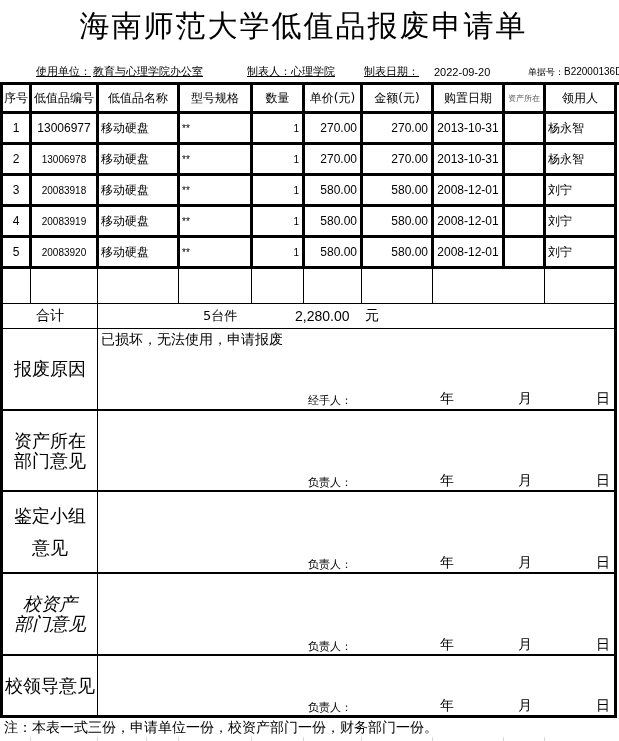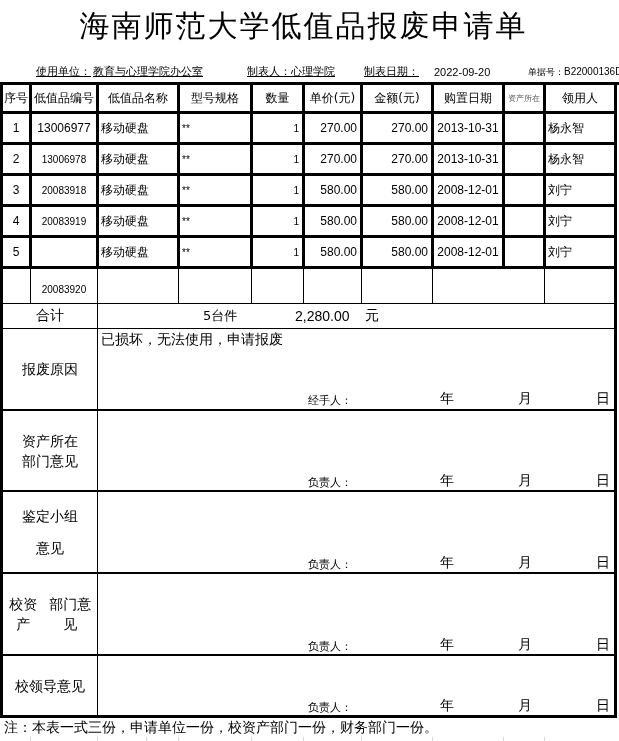--- a/index.html
+++ b/index.html
@@ -13,21 +13,21 @@
   .small { font-size:9px; }
   .line-h { background:#000; }
   .line-v { background:#000; }
   .cell { display:flex; align-items:center; font-size:12px; overflow:hidden; white-space:nowrap; }
   .c { justify-content:center; }
   .r { justify-content:flex-end; padding-right:3px; }
   .l { justify-content:flex-start; padding-left:2px; }
   .num { font-family:"Liberation Sans", sans-serif; font-size:12px; }
   .hdr { font-size:12px; }
   .tiny { font-size:8px; }
-  .label { font-size:14px; text-align:center; line-height:20px; display:flex; align-items:center; justify-content:center; }
+  .label { font-size:18px; text-align:center; line-height:20px; display:flex; align-items:center; justify-content:center; }
   .sig { font-size:11px; }
   .sigbig { font-size:14px; }
   .note { left:4px; top:716px; font-size:14px; line-height:22px; white-space:nowrap; }
   .grid { background:#d8d8d8; width:1px; }
 </style>
 </head>
 <body>
 
 <div class="abs title">海南师范大学低值品报废申请单</div>
 
@@ -134,21 +134,21 @@
 <div class="abs cell l" style="left:99px;top:207px;width:78px;height:28px;">移动硬盘</div>
 <div class="abs cell l num" style="left:180px;top:207px;width:70px;height:28px;font-size:10px;">**</div>
 <div class="abs cell r num" style="left:253px;top:207px;width:49px;height:28px;font-size:10px;">1</div>
 <div class="abs cell r num" style="left:305px;top:207px;width:55px;height:28px;">580.00</div>
 <div class="abs cell r num" style="left:363px;top:207px;width:68px;height:28px;">580.00</div>
 <div class="abs cell c num" style="left:434px;top:207px;width:68px;height:28px;">2008-12-01</div>
 <div class="abs cell c" style="left:505px;top:207px;width:38px;height:28px;"></div>
 <div class="abs cell l" style="left:546px;top:207px;width:68px;height:28px;">刘宁</div>
 
 <div class="abs cell c num" style="left:3px;top:238px;width:26px;height:28px;">5</div>
-<div class="abs cell c num" style="left:32px;top:238px;width:64px;height:28px;font-size:10px;margin-top:37px;">20083920</div>
+<div class="abs cell c num" style="left:32px;top:238px;width:64px;height:28px;font-size:10px;">20083920</div>
 <div class="abs cell l" style="left:99px;top:238px;width:78px;height:28px;">移动硬盘</div>
 <div class="abs cell l num" style="left:180px;top:238px;width:70px;height:28px;font-size:10px;">**</div>
 <div class="abs cell r num" style="left:253px;top:238px;width:49px;height:28px;font-size:10px;">1</div>
 <div class="abs cell r num" style="left:305px;top:238px;width:55px;height:28px;">580.00</div>
 <div class="abs cell r num" style="left:363px;top:238px;width:68px;height:28px;">580.00</div>
 <div class="abs cell c num" style="left:434px;top:238px;width:68px;height:28px;">2008-12-01</div>
 <div class="abs cell c" style="left:505px;top:238px;width:38px;height:28px;"></div>
 <div class="abs cell l" style="left:546px;top:238px;width:68px;height:28px;">刘宁</div>
 
 <div class="abs cell c" style="left:3px;top:304px;width:94px;height:24px;font-size:14px;">合计</div>
@@ -176,21 +176,21 @@
 <div class="abs label" style="left:3px;top:492px;width:94px;height:80px;flex-direction:column;gap:12px;">
   <div>鉴定小组</div>
   <div>意见</div>
 </div>
 <div class="abs" style="left:101px;top:493px;width:510px;height:60px;"></div>
 <div class="abs sig" style="left:308px;top:557px;">负责人：</div>
 <div class="abs sigbig" style="left:440px;top:554px;">年</div>
 <div class="abs sigbig" style="left:518px;top:554px;">月</div>
 <div class="abs sigbig" style="left:596px;top:554px;">日</div>
 
-<div class="abs label" style="left:3px;top:574px;width:94px;height:80px;flex-direction:row;">
+<div class="abs label" style="left:3px;top:574px;width:94px;height:80px;flex-direction:column;font-style:italic;">
   <div>校资产</div>
   <div>部门意见</div>
 </div>
 <div class="abs" style="left:101px;top:575px;width:510px;height:60px;"></div>
 <div class="abs sig" style="left:308px;top:639px;">负责人：</div>
 <div class="abs sigbig" style="left:440px;top:636px;">年</div>
 <div class="abs sigbig" style="left:518px;top:636px;">月</div>
 <div class="abs sigbig" style="left:596px;top:636px;">日</div>
 
 <div class="abs label" style="left:3px;top:656px;width:94px;height:59px;">校领导意见</div>

